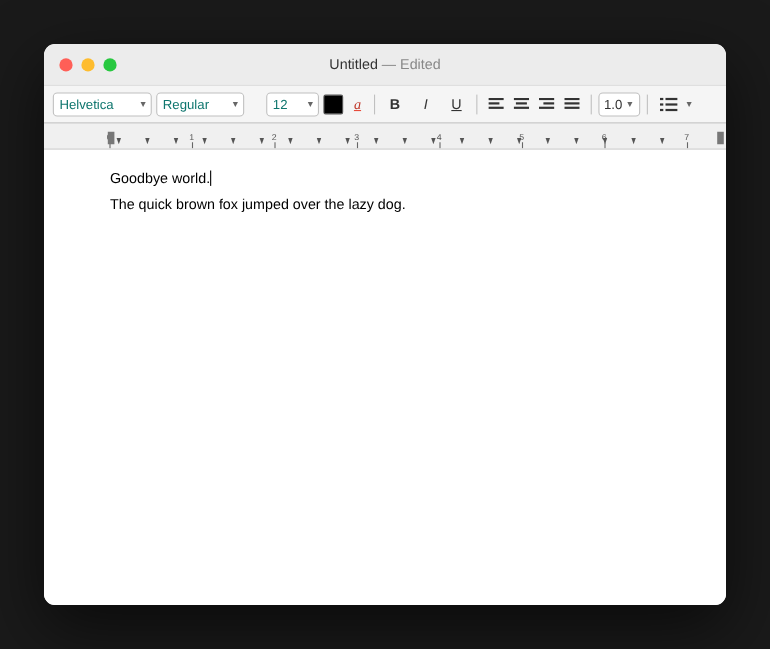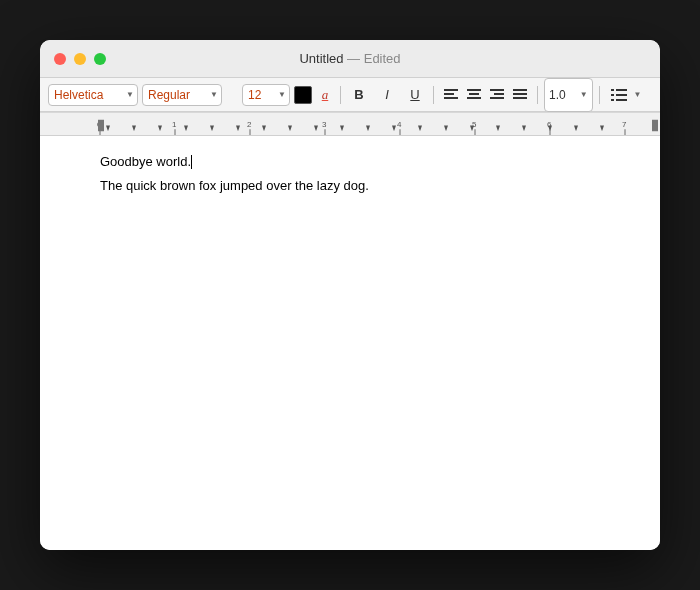--- a/index.html
+++ b/index.html
@@ -101,21 +101,21 @@
       display: inline-flex;
       align-items: center;
     }
 
     .select-wrapper select {
       height: 22px;
       border: 1px solid #c0c0c0;
       border-radius: 4px;
       background: #fff;
       font-size: 12px;
-      color: #c2410c;
+      color: #0f766e;
       padding: 0 18px 0 5px;
       appearance: none;
       -webkit-appearance: none;
       cursor: pointer;
     }
 
     .select-chevron {
       position: absolute;
       right: 4px;
       pointer-events: none;
@@ -192,25 +192,25 @@
       border: none;
     }
 
     .line-height-select {
       display: flex;
       align-items: center;
       height: 22px;
       border: 1px solid #c0c0c0;
       border-radius: 4px;
       background: #fff;
-      padding: 16px 4px;
+      padding: 4px 4px;
       font-size: 12px;
       color: #333;
       cursor: pointer;
-      gap: 14px;
+      gap: 3px;
     }
 
     .list-btn {
       width: 26px;
       height: 22px;
       display: flex;
       align-items: center;
       justify-content: center;
       cursor: pointer;
       border-radius: 3px;

